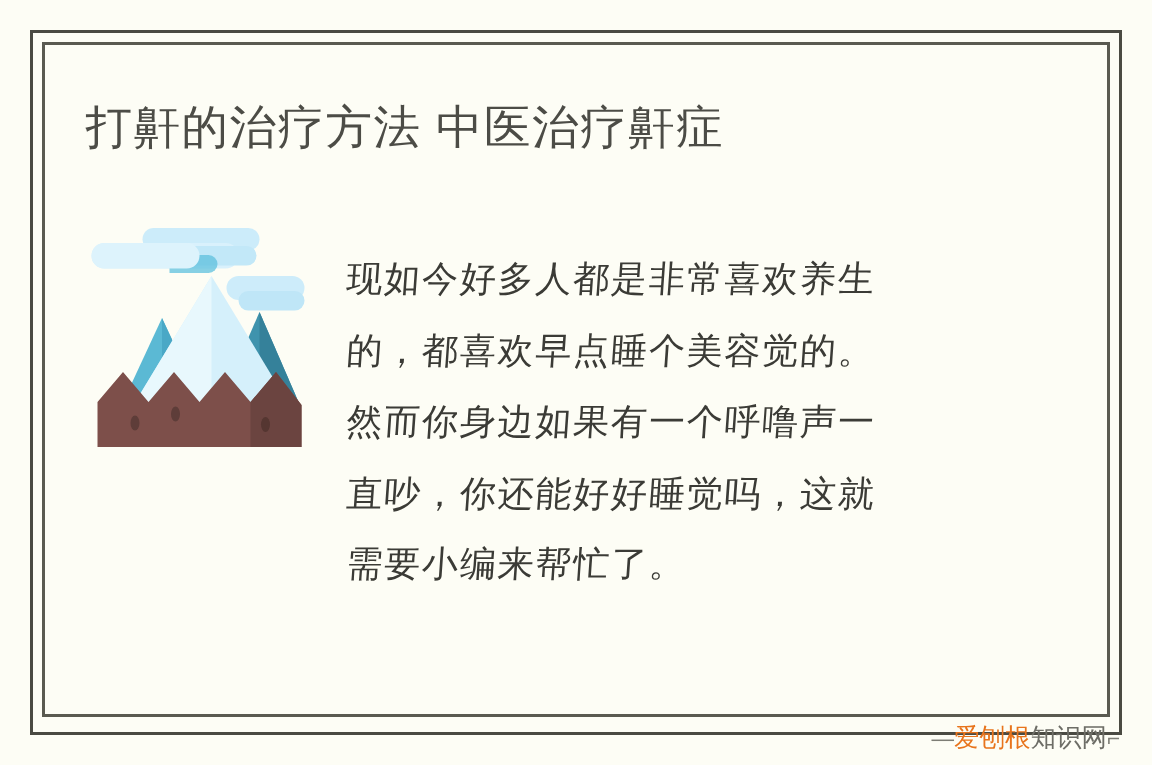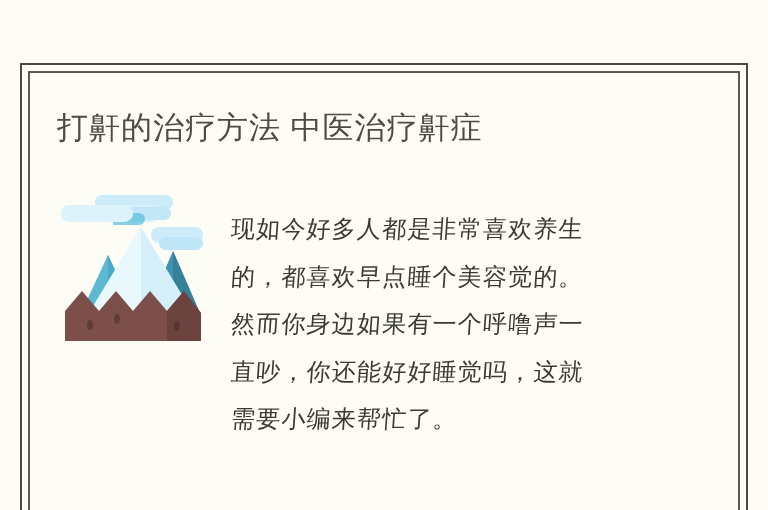--- a/index.html
+++ b/index.html
@@ -12,21 +12,20 @@
     background: #fdfdf5;
     font-family: "Liberation Sans", sans-serif;
     overflow: hidden;
   }
 
   #page {
     position: relative;
     width: 768px;
     height: 434px;
     background: #fdfdf5;
-    margin-top: 43px;
   }
 
   
   .frame-outer {
     position: absolute;
     left: 20px;
     top: 20px;
     width: 728px;
     height: 470px;
     border: 2px solid #4a4a42;
@@ -142,14 +141,15 @@
   </div>
 
   <div class="body-copy">
     <div class="body-line">现如今好多人都是非常喜欢养生</div>
     <div class="body-line">的，都喜欢早点睡个美容觉的。</div>
     <div class="body-line">然而你身边如果有一个呼噜声一</div>
     <div class="body-line">直吵，你还能好好睡觉吗，这就</div>
     <div class="body-line">需要小编来帮忙了。</div>
   </div>
 
+  <div class="watermark"><span class="wm-dash">—</span><span class="wm-brand">爱刨根</span><span class="wm-suffix">知识网</span><span class="wm-dash">⌐</span></div>
 
 </div>
 
 </body></html>

